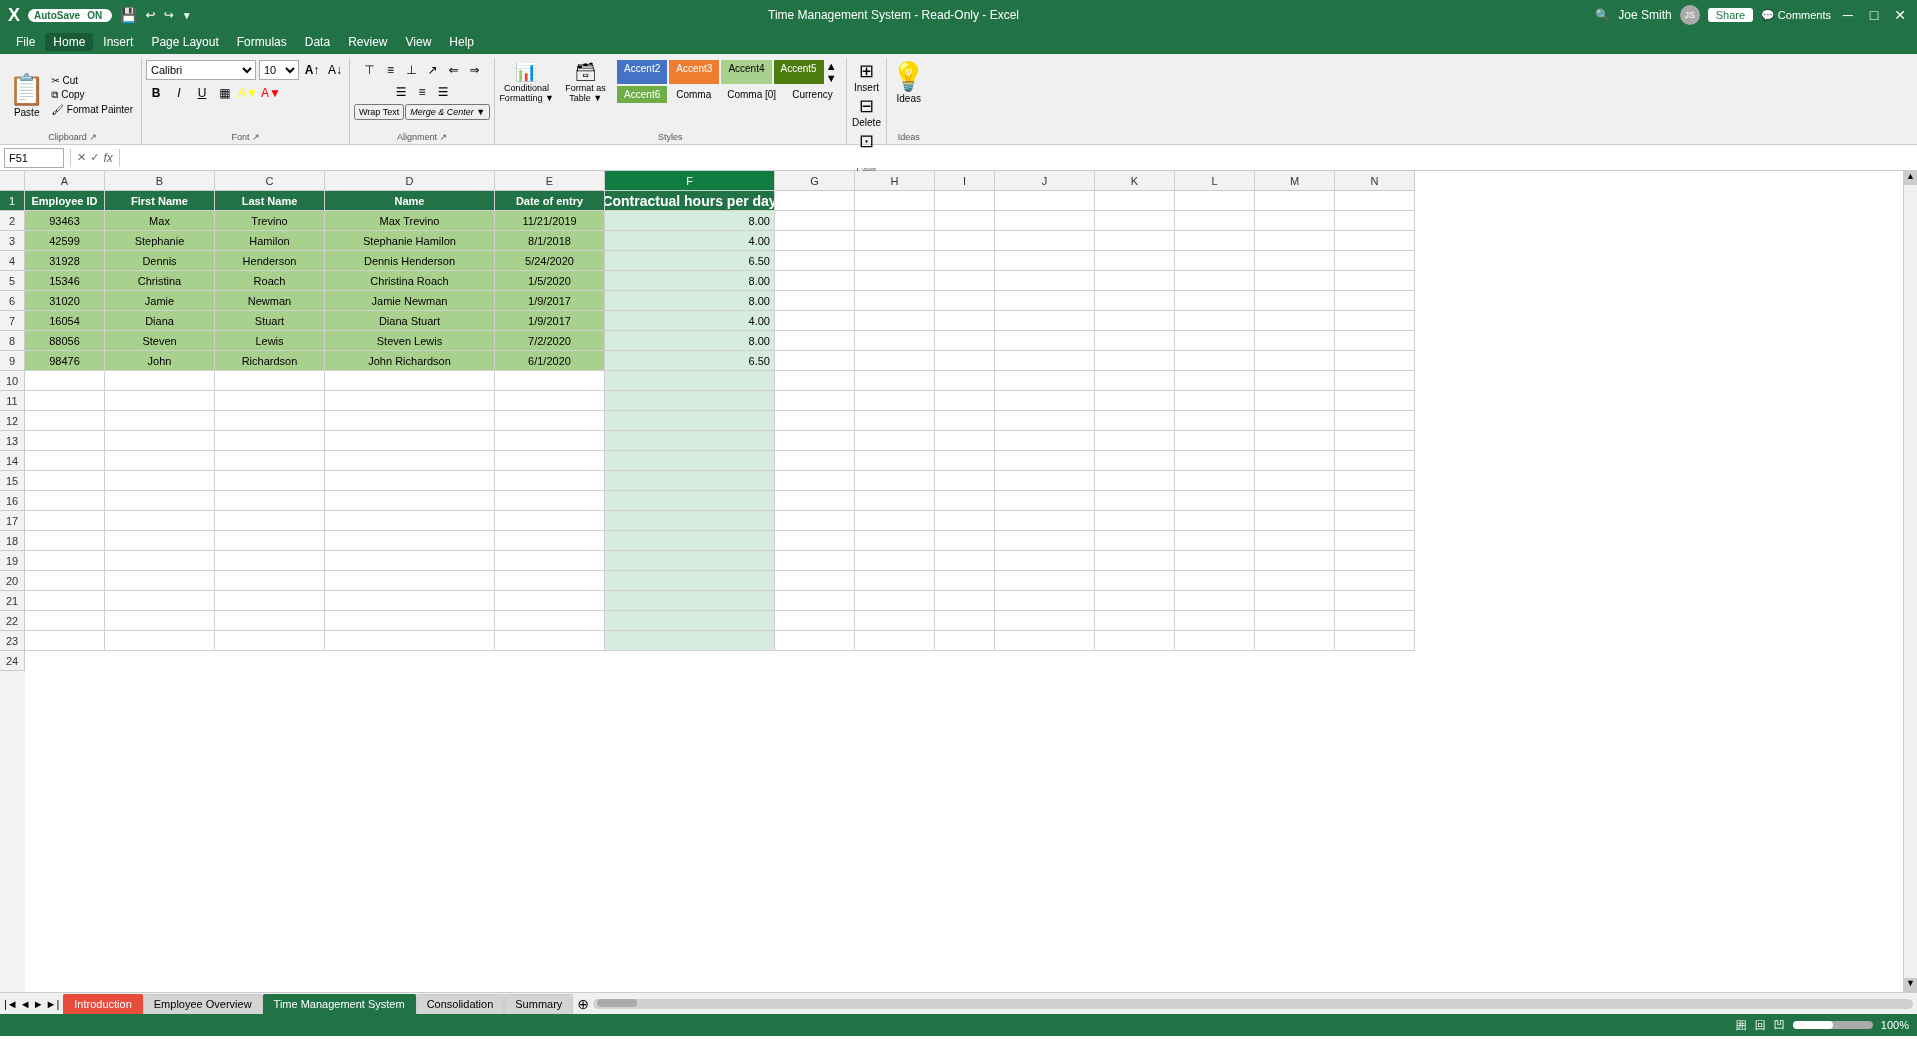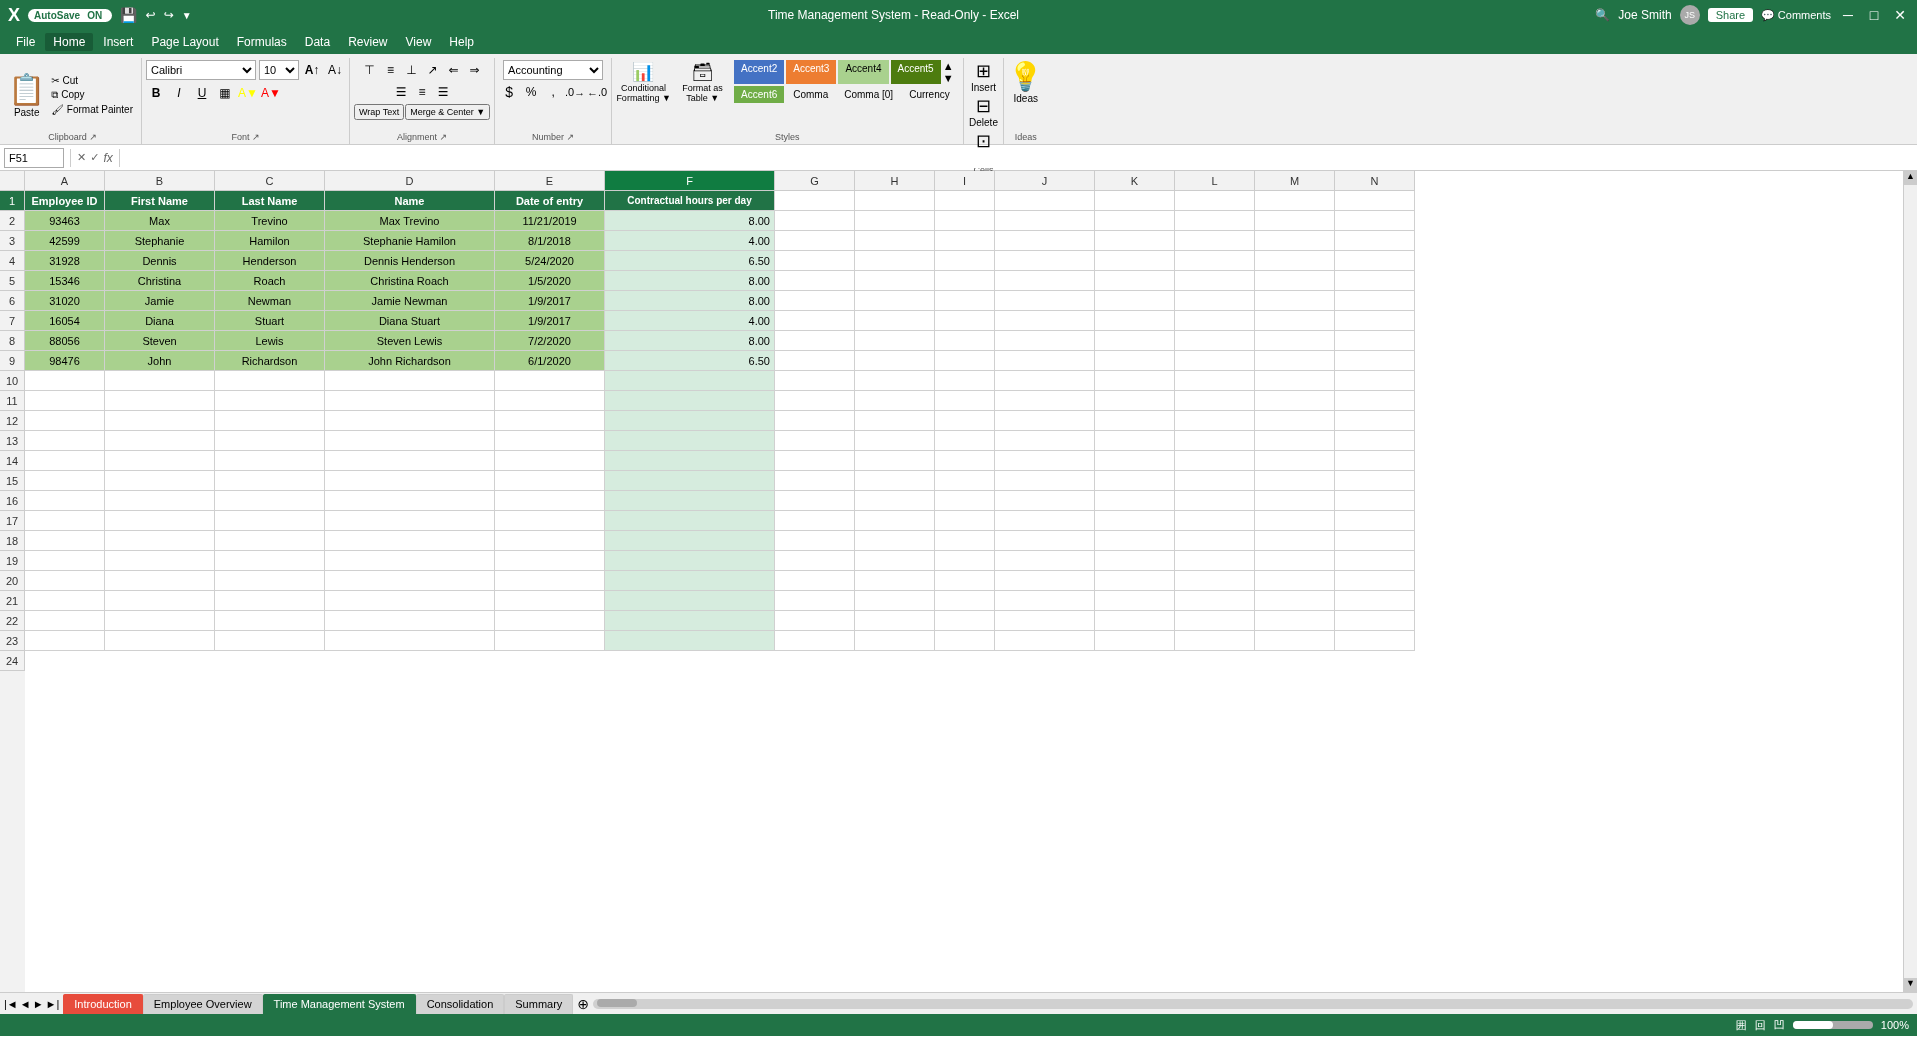--- a/index.html
+++ b/index.html
@@ -354,41 +354,26 @@
           <button class="icon-btn">⇐</button>
           <button class="icon-btn">⇒</button>
         </div>
         <div class="align-row">
           <button class="icon-btn">☰</button>
           <button class="icon-btn">≡</button>
           <button class="icon-btn">☰</button>
         </div>
         <div class="align-row">
           <button style="font-size:9px;cursor:pointer;padding:1px 3px;white-space:nowrap;">Wrap Text</button>
-          <button style="font-size:9px;cursor:pointer;padding:1px 3px;white-space:nowrap;">Merge &amp; Center ▼</button>
+          <button style="font-size:9px;cursor:pointer;padding:1px 3px;white-space:nowrap;font-style:italic;">Merge &amp; Center ▼</button>
         </div>
       </div>
       <div class="rgb-label">Alignment <span style="cursor:pointer;">↗</span></div>
     </div>
 
-    <div class="ribbon-group-wrapper">
-      <div class="rgb-content" style="flex-direction:column;gap:2px;">
-        <select class="number-select">
-          <option>Accounting</option>
-        </select>
-        <div style="display:flex;gap:2px;align-items:center;">
-          <button class="icon-btn" style="font-size:14px;">$</button>
-          <button class="icon-btn" style="font-size:12px;">%</button>
-          <button class="icon-btn" style="font-size:12px;">,</button>
-          <button class="icon-btn" style="font-size:11px;">.0→</button>
-          <button class="icon-btn" style="font-size:11px;">←.0</button>
-        </div>
-      </div>
-      <div class="rgb-label">Number <span style="cursor:pointer;">↗</span></div>
-    </div>
 
     <div class="ribbon-group-wrapper" style="min-width:300px;">
       <div class="rgb-content" style="flex-direction:column;gap:2px;width:100%;">
         <div style="display:flex;gap:4px;align-items:center;">
           <div style="display:flex;flex-direction:column;align-items:center;font-size:9px;cursor:pointer;width:55px;">
             <div style="font-size:18px;">📊</div>
             <div>Conditional</div>
             <div>Formatting ▼</div>
           </div>
           <div style="display:flex;flex-direction:column;align-items:center;font-size:9px;cursor:pointer;width:55px;">
@@ -514,21 +499,21 @@
       </div>
 
       <div class="sheet-grid">
 
         <div class="grid-row">
           <div class="grid-cell header-cell center-align" style="width:80px;">Employee ID</div>
           <div class="grid-cell header-cell center-align" style="width:110px;">First Name</div>
           <div class="grid-cell header-cell center-align" style="width:110px;">Last Name</div>
           <div class="grid-cell header-cell center-align" style="width:170px;">Name</div>
           <div class="grid-cell header-cell center-align" style="width:110px;">Date of entry</div>
-          <div class="grid-cell header-cell center-align" style="width:170px;font-size:10px;">Contractual hours per day</div>
+          <div class="grid-cell header-cell center-align" style="width:170px;font-size:14px;">Contractual hours per day</div>
           <div class="grid-cell" style="width:80px;"></div>
           <div class="grid-cell" style="width:80px;"></div>
           <div class="grid-cell" style="width:60px;"></div>
           <div class="grid-cell" style="width:100px;"></div>
           <div class="grid-cell" style="width:80px;"></div>
           <div class="grid-cell" style="width:80px;"></div>
           <div class="grid-cell" style="width:80px;"></div>
           <div class="grid-cell" style="width:80px;"></div>
         </div>
 

